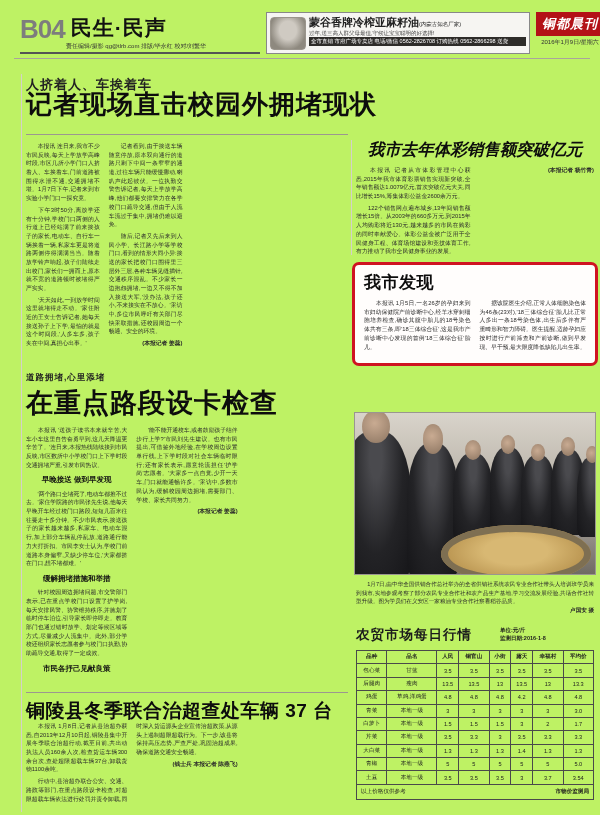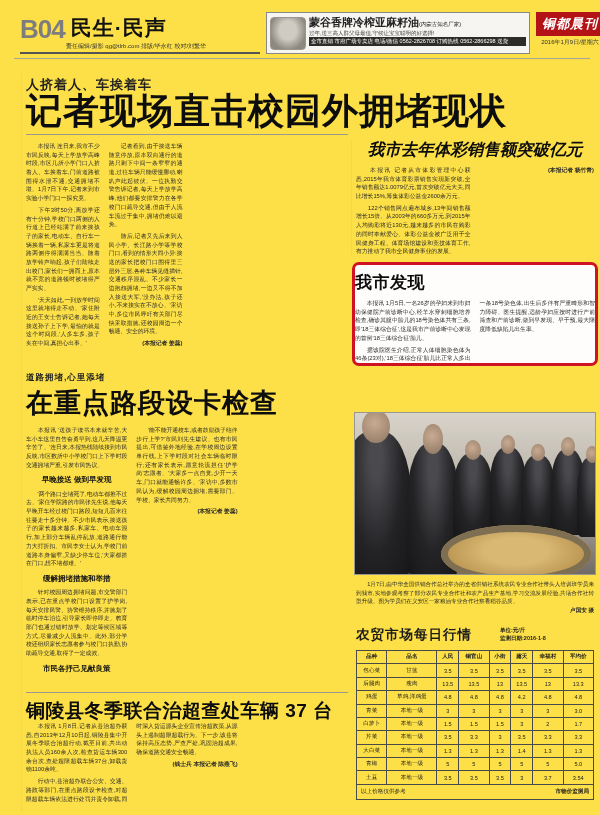--- a/index.html
+++ b/index.html
@@ -1,18 +1,18 @@
 <!DOCTYPE html>
 <html><head>
 <meta charset="utf-8">
 <style>
   * { margin:0; padding:0; box-sizing:border-box; }
   html,body { width:600px; height:815px; }
   body { background:#e9e7e2; font-family:"Liberation Sans","DejaVu Sans",sans-serif; color:#1c1c1c; }
-  #paper { position:relative; width:600px; height:815px; background:#fde047; overflow:hidden; }
+  #paper { position:relative; width:600px; height:815px; background:#bef264; overflow:hidden; }
 
   
   #header { position:absolute; left:14px; top:12px; right:10px; height:42px; }
   #hdr-left { position:absolute; left:6px; top:2px; width:240px; height:40px; border-bottom:2px solid #555; }
   #page-no { display:inline-block; font-size:26px; font-weight:bold; color:#7d7d7d; letter-spacing:-1px; vertical-align:top; }
   #section-title { display:inline-block; font-size:21px; font-weight:bold; color:#111; margin-left:6px; letter-spacing:1px; }
   #hdr-credits { font-size:6px; color:#333; margin-left:46px; margin-top:-3px; }
   #hdr-ad { position:absolute; left:252px; top:0; width:264px; height:42px; border:1px solid #888; background:#f6f5f2; padding:2px 3px 2px 42px; }
   #ad-logo { position:absolute; left:3px; top:4px; width:36px; height:33px; background:radial-gradient(ellipse at 50% 40%,#cfcac2 35%,#8e897f 75%); border:1px solid #9a958c; border-radius:4px; }
   #ad-title { font-size:11px; font-weight:bold; color:#222; white-space:nowrap; }
@@ -20,21 +20,21 @@
   #ad-line2 { font-size:5.5px; color:#444; white-space:nowrap; overflow:hidden; }
   #ad-line3 { font-size:5.5px; color:#fff; background:#2e2c29; padding:1px 2px; white-space:nowrap; overflow:hidden; }
   #hdr-right { position:absolute; left:522px; top:0; width:68px; }
   #masthead { background:#b31217; color:#fff; font-family:"Liberation Serif","DejaVu Serif",serif; font-style:italic; font-weight:bold; font-size:13px; text-align:center; padding:3px 0; letter-spacing:1px; }
   #hdr-date { font-size:6px; color:#333; text-align:center; margin-top:2px; }
   #hdr-rule { position:absolute; left:14px; right:10px; top:58px; height:1px; background:#a9a49c; }
 
   
   .kicker { font-size:13px; font-weight:bold; color:#222; letter-spacing:1px; }
   .kicker-sm { font-size:8.5px; font-weight:bold; color:#222; letter-spacing:1px; }
-  .headline-xl { font-size:36px; font-weight:bold; color:#0d0d0d; letter-spacing:1px; line-height:1.15; white-space:nowrap; }
+  .headline-xl { font-size:26px; font-weight:bold; color:#0d0d0d; letter-spacing:1px; line-height:1.15; white-space:nowrap; }
   .headline-lg { font-size:27px; font-weight:bold; color:#0d0d0d; letter-spacing:1px; white-space:nowrap; }
   .headline-md { font-size:19px; font-weight:bold; color:#0d0d0d; letter-spacing:0.5px; white-space:nowrap; }
   .headline-sm { font-size:16.5px; font-weight:bold; color:#0d0d0d; text-align:center; white-space:nowrap;font-style:italic; }
   .bodycols { font-size:5.8px; line-height:1.5; text-align:justify; color:#2a2a2a; column-gap:9px; column-fill:auto; overflow:hidden; }
   .bodycols p { margin-bottom:3px; }
   .bodycols .subhead { font-weight:bold; font-size:7.5px; text-align:center; margin:5px 0 4px; color:#111; }
   .bodycols .by { text-align:right; font-weight:bold; margin-top:2px; }
   .hrule { position:absolute; height:1px; background:#9c978f; }
   .vrule { position:absolute; width:1px; background:#d4d0c9; }
 
@@ -46,21 +46,21 @@
   #art2-kicker { position:absolute; left:26px; top:372px; }
   #art2-headline { position:absolute; left:26px; top:385px; }
   #art2-body { position:absolute; left:26px; top:426px; width:322px; height:262px; column-count:3; }
   #art3-rule { left:26px; top:692px; width:322px; }
   #art3-headline { position:absolute; left:26px; top:698px; }
   #art3-body { position:absolute; left:26px; top:722px; width:322px; height:88px; column-count:3; }
 
   
   #artR1-headline { position:absolute; left:356px; top:139px; width:238px; }
   #artR1-body { position:absolute; left:356px; top:166px; width:238px; height:92px; column-count:2; }
-  #redbox { position:absolute; left:352px; top:262px; width:246px; height:104px; border:3px solid #cf1322; border-radius:7px; background:#fffdfc; padding:7px 0 4px; }
+  #redbox { position:absolute; left:352px; top:262px; width:246px; height:104px; border:3px solid #cf1322; border-radius:7px; background:#fffdfc; padding:7px 9px 4px; }
   #redbox .headline { font-size:17px; font-weight:bold; line-height:1.3; color:#0d0d0d; letter-spacing:0.5px; }
   #redbox-body { margin-top:5px; height:72px; column-count:2; }
   #photo { position:absolute; left:354px; top:412px; width:242px; height:163px; background:linear-gradient(180deg,#d9d4cb 0%,#c0bab0 35%,#97918a 75%,#6f6a63 100%); overflow:hidden; border:1px solid #9a9690; }
   .person { position:absolute; background:radial-gradient(ellipse at 50% 18%,#4a4a4e 12%,#232326 55%,#151518 100%); border-radius:42% 42% 14% 14%; }
   .person::before { content:""; position:absolute; left:30%; top:-14%; width:40%; height:22%; background:radial-gradient(circle at 45% 40%,#c9ab92,#8c7561); border-radius:50%; }
   #basin { position:absolute; left:86px; top:112px; width:150px; height:58px; border-radius:50%; background:radial-gradient(ellipse at 50% 45%,#d8b873 30%,#b8934f 70%,#8a703f 100%); box-shadow:inset 0 0 0 7px #7e6f52; }
   #photo-caption { position:absolute; left:356px; top:580px; width:238px; font-size:5.6px; line-height:1.55; text-align:justify; color:#2a2a2a; }
   #photo-caption .credit { text-align:right; font-weight:bold; }
 
   

